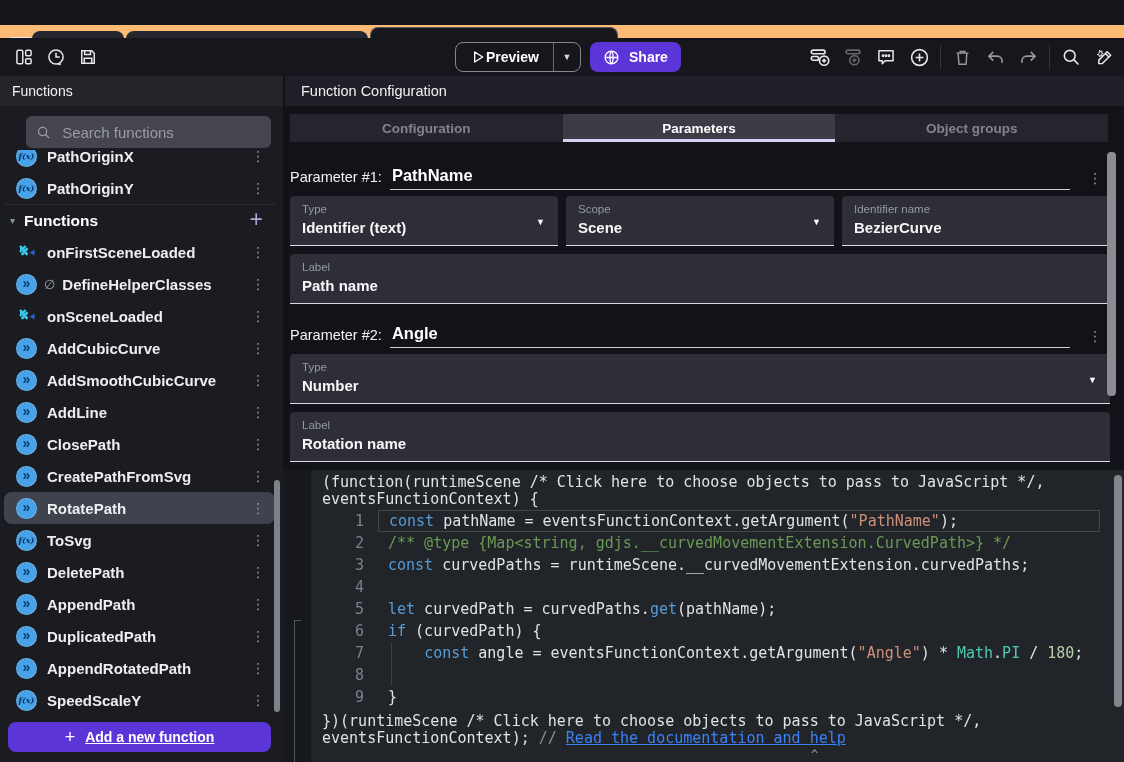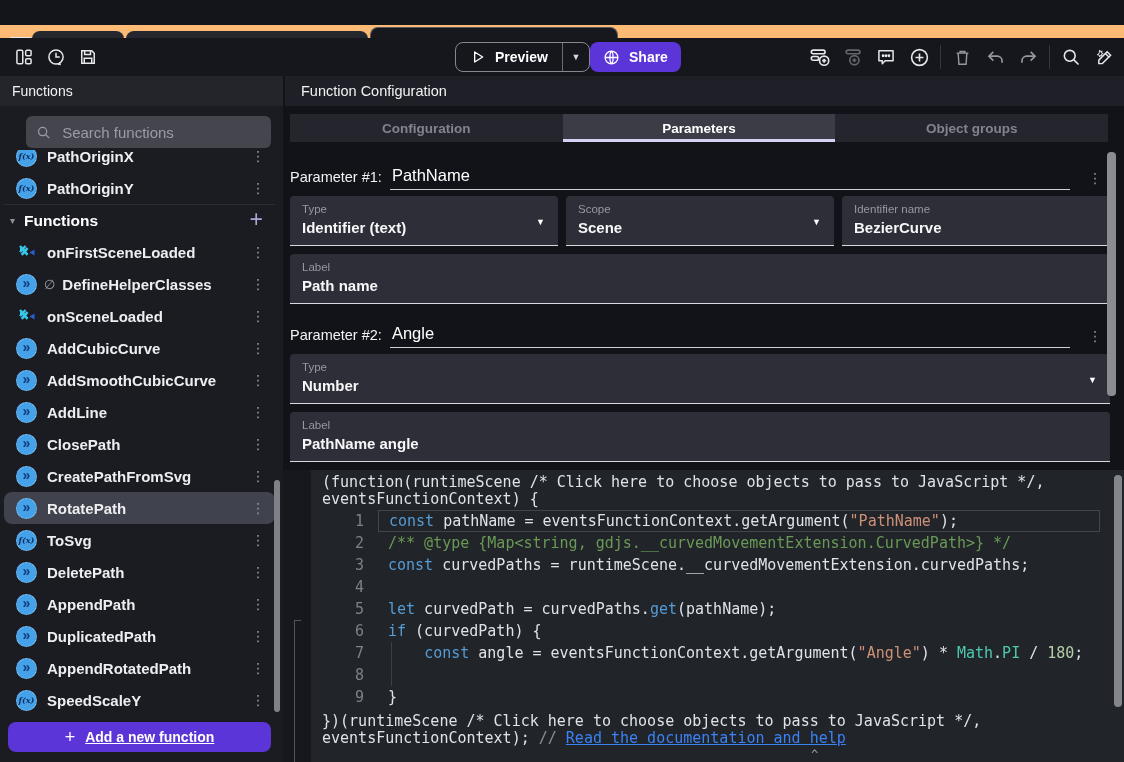--- a/index.html
+++ b/index.html
@@ -24,21 +24,21 @@
   .win-max{width:11px;height:11px;border:1.7px solid #fff;}
 
   
   .toolbar{position:absolute;left:0;top:38px;width:100%;height:38px;background:#16171d;}
   .tb-left{position:absolute;left:12px;top:7px;display:flex;gap:8px;}
   .tb-icon{width:24px;height:24px;display:flex;align-items:center;justify-content:center;}
   .dim{opacity:.38;}
   .semi{opacity:.62;}
   .preview-btn{position:absolute;left:455px;top:4px;height:30px;border:1px solid #86878f;border-radius:8px;
        display:flex;align-items:center;}
-  .preview-main{display:flex;align-items:center;gap:9px;padding:0 14px;height:100%;}
+  .preview-main{display:flex;align-items:center;gap:0;padding:0 14px;height:100%;}
   .preview-label{font-size:14px;font-weight:bold;color:#fff;}
   .preview-caret{width:27px;height:100%;border-left:1px solid #6a6b73;display:flex;align-items:center;justify-content:center;color:#d8d9dd;font-size:9px;}
   .share-btn{position:absolute;left:590px;top:4px;height:30px;background:var(--accent,#5b35d8);border-radius:8px;
        display:flex;align-items:center;gap:9px;padding:0 13px;}
   .share-label{font-size:14px;font-weight:bold;color:#fff;}
   .tb-right{position:absolute;right:8px;top:6px;display:flex;align-items:center;gap:9px;height:26px;}
   .tb-div{width:1px;height:24px;background:#36373e;}
 
   
   .sidebar{position:absolute;left:0;top:76px;width:283px;bottom:0;background:#1b1c22;}
@@ -77,21 +77,21 @@
   .cfg-tab{flex:1;display:flex;align-items:center;justify-content:center;font-size:13.5px;font-weight:bold;
        color:#82838c;position:relative;cursor:pointer;}
   .cfg-tab.active{background:#3b3c46;color:#fff;}
   .cfg-tab.active::after{content:'';position:absolute;left:0;right:0;bottom:0;height:3px;
        background:var(--tab-underline,#d6d0f4);}
   .params{margin:18px 14px 0 7px;}
   .p-row{display:flex;align-items:flex-end;height:30px;margin-bottom:6px;}
   .p-row2{margin-top:14px;}
   .p-index{font-size:14.5px;color:#f2f2f4;padding-bottom:5px;white-space:pre;}
   .p-name{flex:1;margin-left:8px;background:transparent;border:none;outline:none;
-       border-bottom:1px solid #cfcfd6;color:#fff;font-weight:normal;font-size:16.5px;padding:0 0 4px 2px;}
+       border-bottom:1px solid #cfcfd6;color:#fff;font-weight:bold;font-size:16.5px;padding:0 0 4px 2px;}
   .p-kebab{color:#9599a2;font-size:14px;margin:0 8px 4px 18px;}
   .fields{display:flex;gap:8px;margin-bottom:8px;}
   .field{flex:1;height:50px;background:#2d2e37;border-radius:4px 4px 0 0;border-bottom:1px solid #d9d9df;
        padding:7px 12px 0;position:relative;}
   .f-label{font-size:11.5px;color:#9698a2;}
   .f-value{font-size:15px;font-weight:600;color:#f7f7f9;margin-top:4px;white-space:nowrap;}
   .f-arrow{position:absolute;right:13px;top:21px;color:#fff;font-size:9px;}
   .main-scroll{position:absolute;right:8px;top:76px;width:9px;height:244px;background:#8b8b92;border-radius:4px;}
 
   
@@ -446,21 +446,21 @@
       <div class="fields">
         <div class="field">
           <div class="f-label">Type</div>
           <div class="f-value">Number</div>
           <span class="f-arrow">▼</span>
         </div>
       </div>
       <div class="fields">
         <div class="field">
           <div class="f-label">Label</div>
-          <div class="f-value">PathName angle</div>
+          <div class="f-value">Rotation name</div>
         </div>
       </div>
     </div>
 
     <div class="main-scroll"></div>
 
     <div class="code-panel">
       <div class="gutter-strip">
         <div class="bracket"></div>
       </div>

